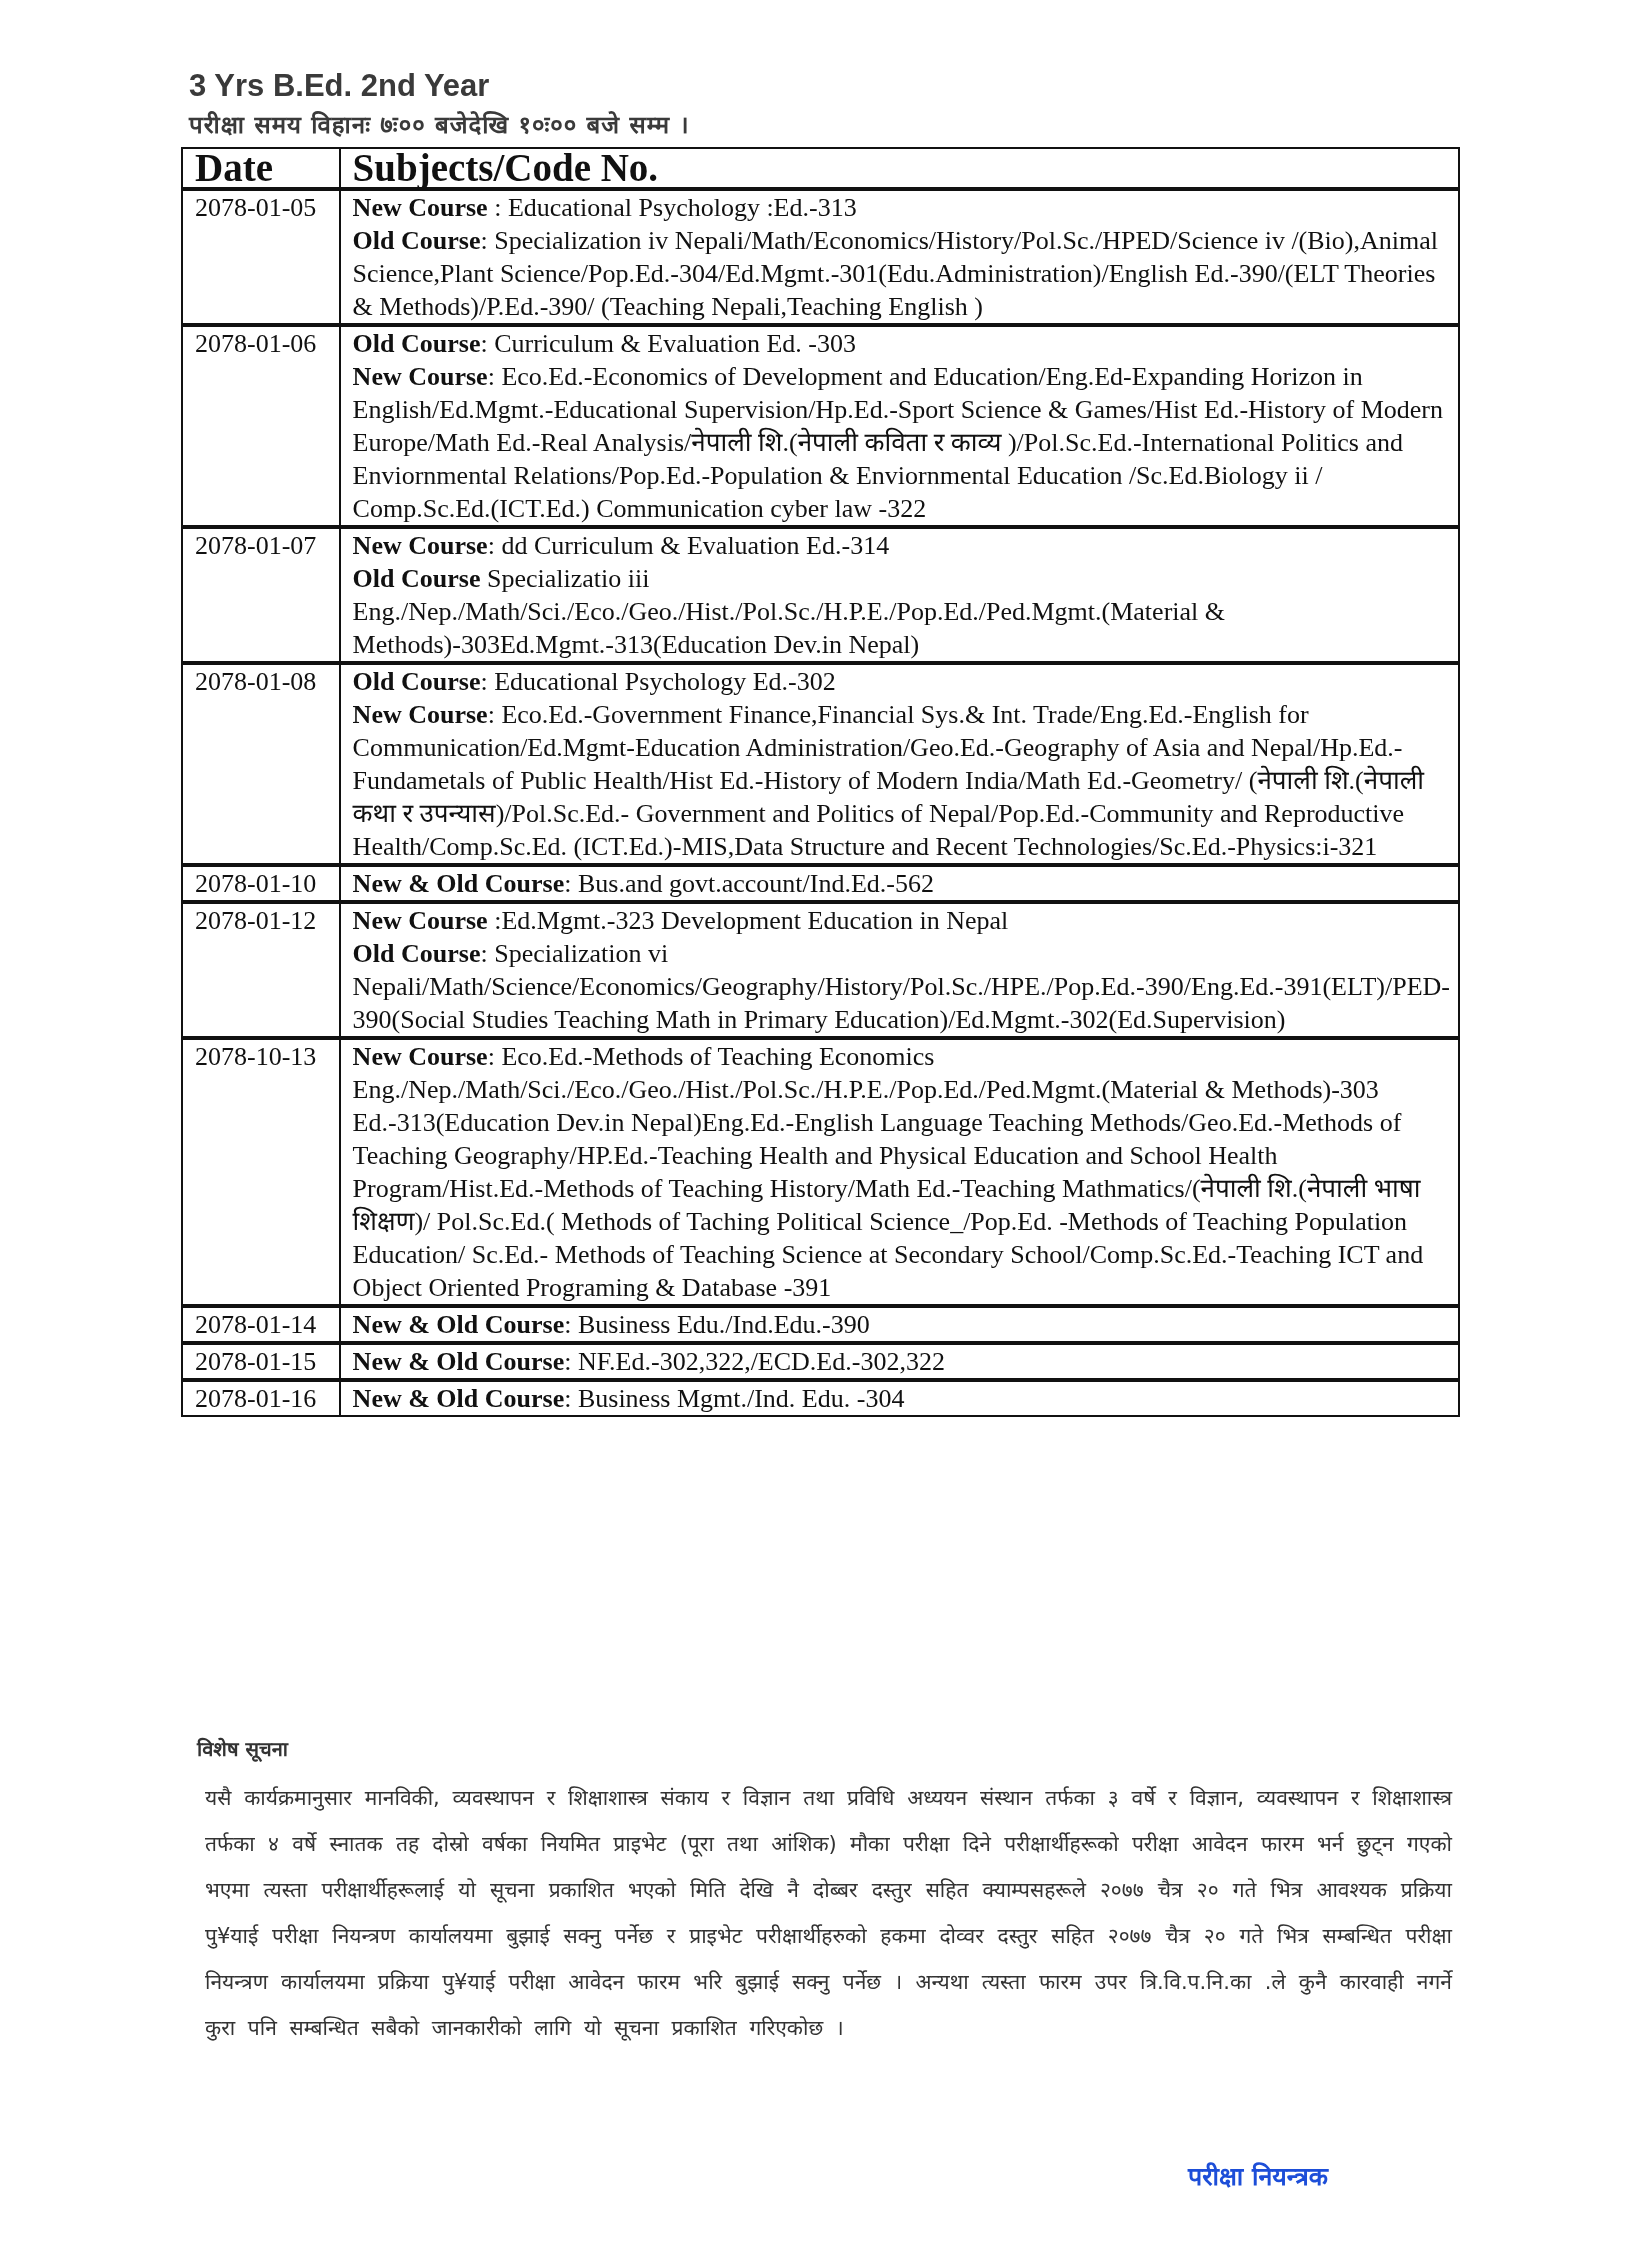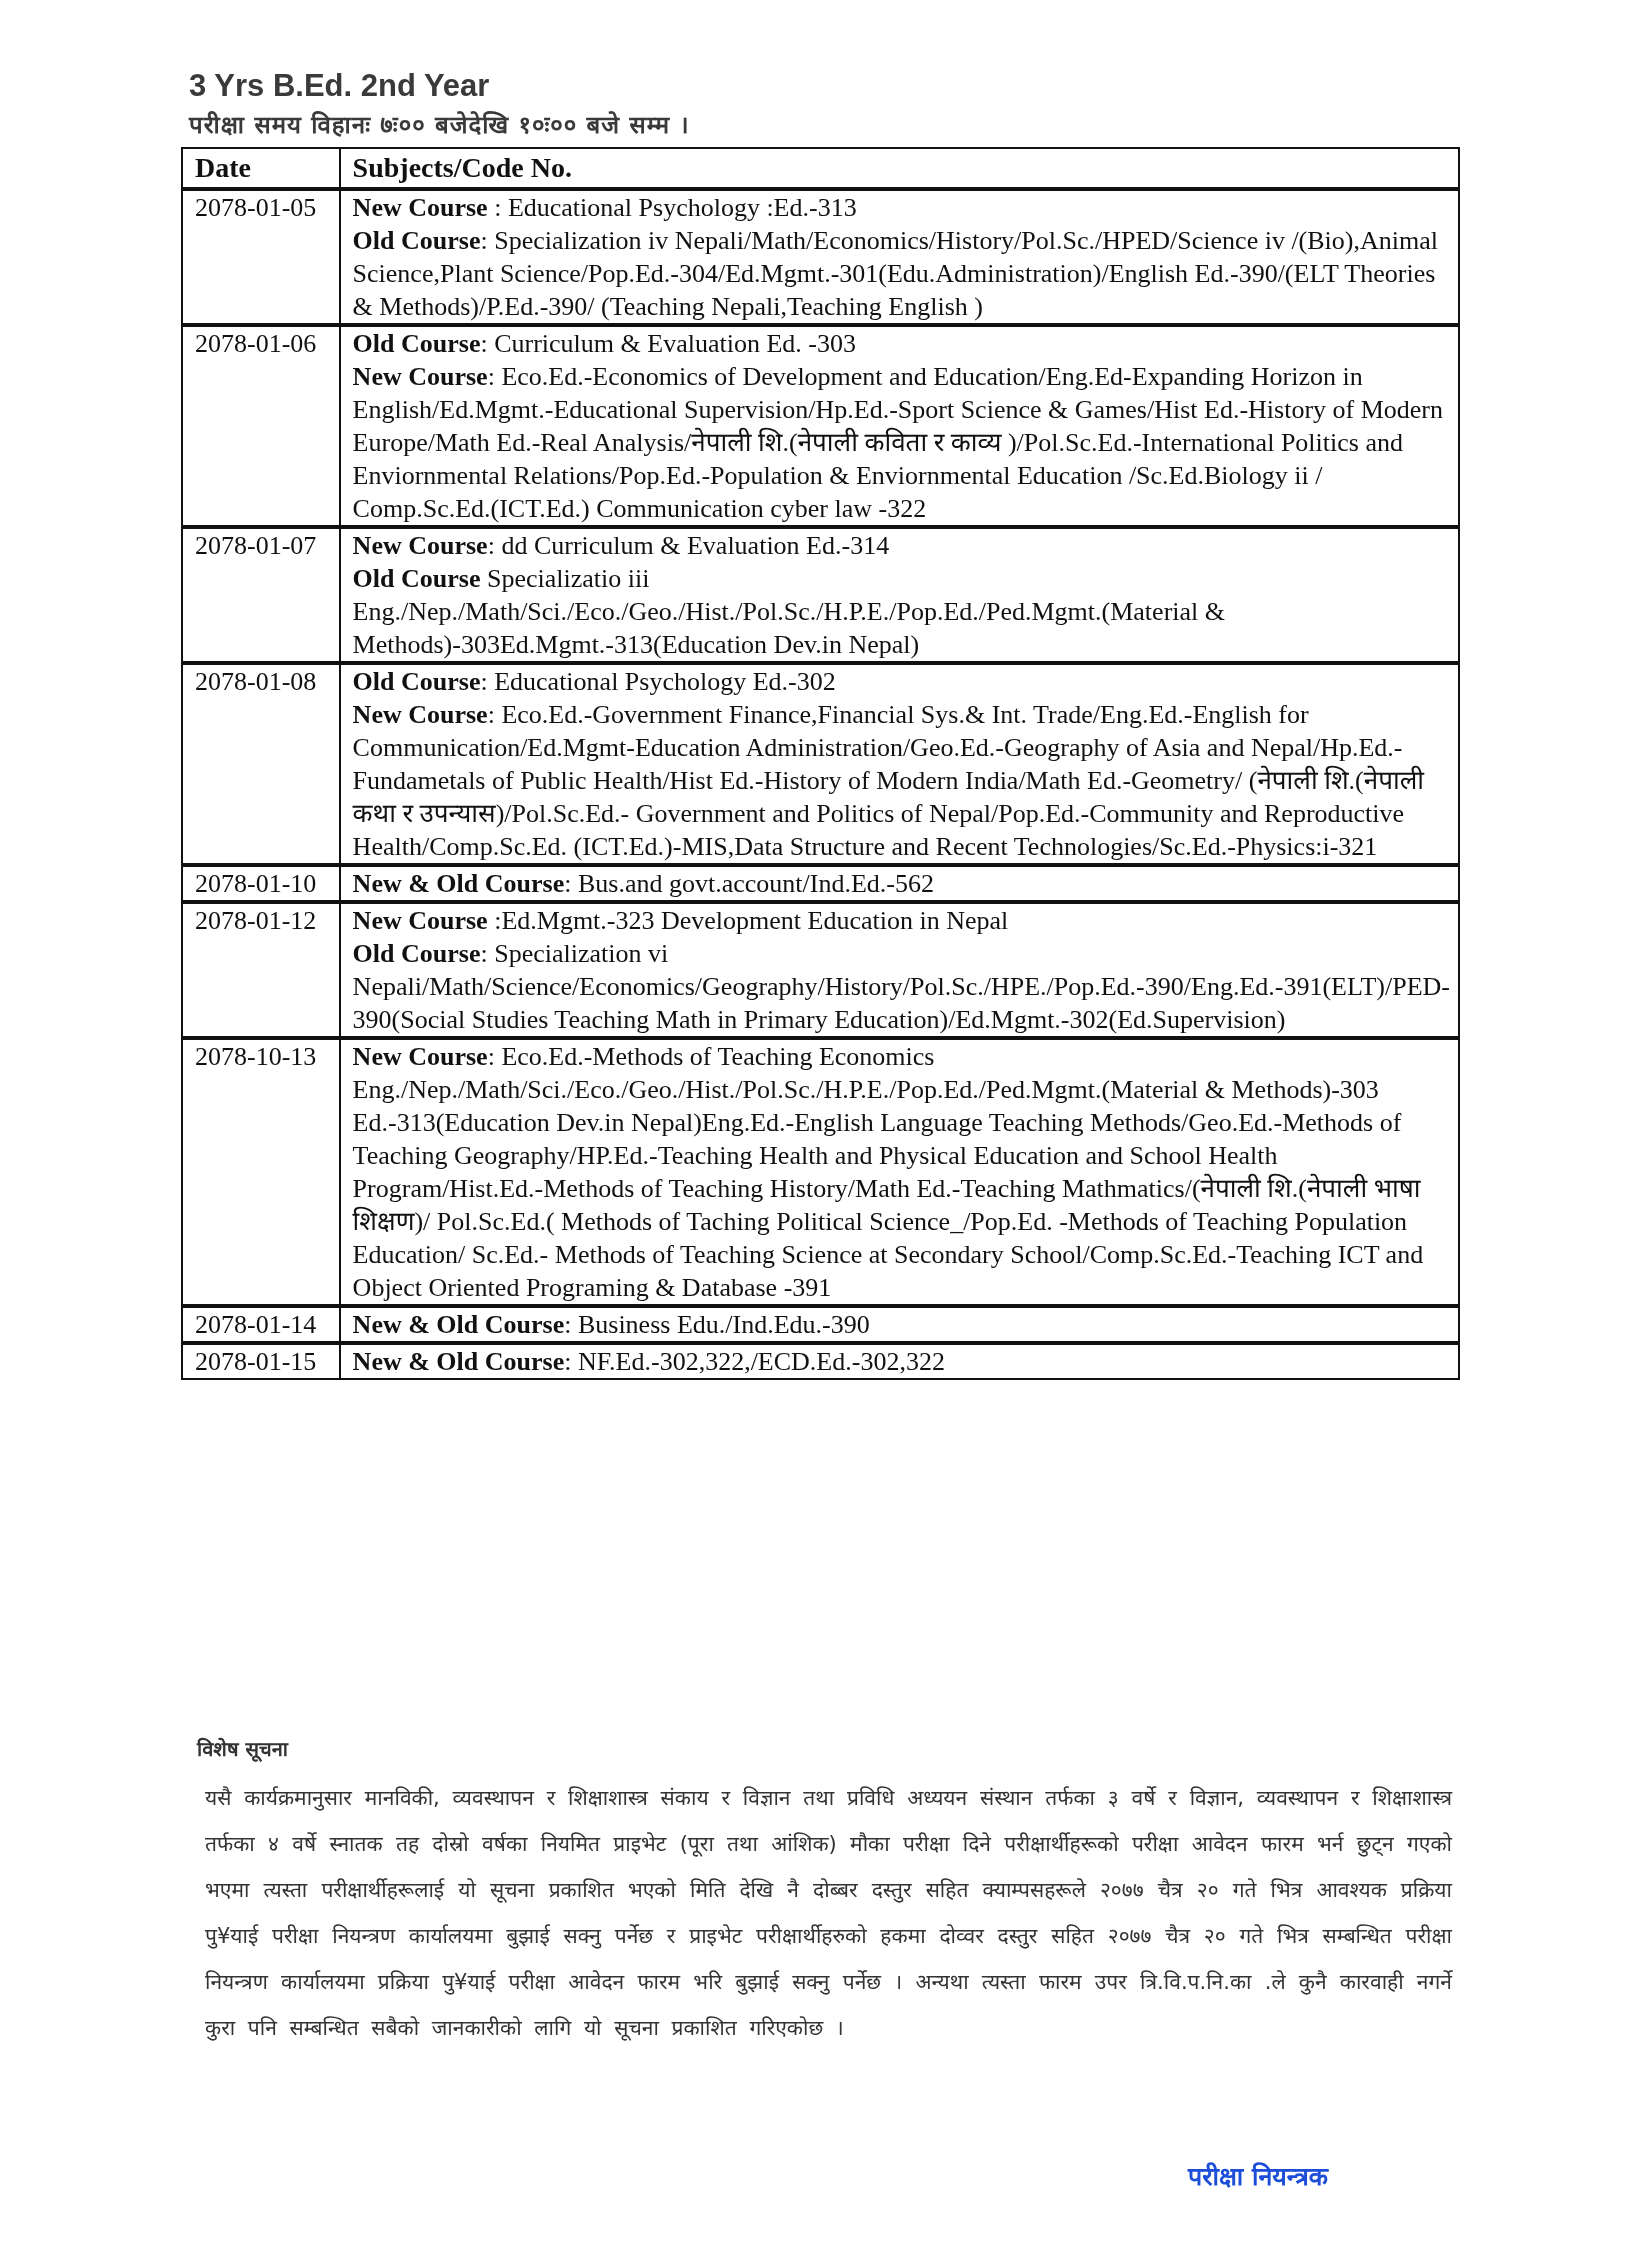--- a/index.html
+++ b/index.html
@@ -51,21 +51,21 @@
     vertical-align: top;
     text-align: left;
     padding: 0 8px 0 12px;
   }
   table.schedule tr.row-gap td {
     border-top-width: 4px;
     margin-top: 24px;
   }
   table.schedule th {
     font-weight: bold;
-    font-size: 28px;
+    font-size: 39px;
     line-height: 38px;
     padding-top: 0;
   }
   .col-date { width: 170px; }
   .course-line { display: block; }
   .course-label { font-weight: bold; }
   .notice {
     position: absolute;
     left: 197px;
     top: 1731px;
@@ -169,20 +169,26 @@
           <td>
             <span class="course-line"><span class="course-label">New &amp; Old Course</span><span>: </span><span>Business Edu./Ind.Edu.-390</span></span>
           </td>
         </tr>
         <tr class="row-gap">
           <td class="col-date">2078-01-15</td>
           <td>
             <span class="course-line"><span class="course-label">New &amp; Old Course</span><span>: </span><span>NF.Ed.-302,322,/ECD.Ed.-302,322</span></span>
           </td>
         </tr>
+        <tr class="row-gap">
+          <td class="col-date">2078-01-16</td>
+          <td>
+            <span class="course-line"><span class="course-label">New &amp; Old Course</span><span>: </span><span>Business Mgmt./Ind. Edu. -304</span></span>
+          </td>
+        </tr>
       </tbody>
   </table>
 </div>
 
 <div class="notice">
   <div class="notice-title">विशेष सूचना</div>
   <p class="notice-body">यसै कार्यक्रमानुसार मानविकी, व्यवस्थापन र शिक्षाशास्त्र संकाय र विज्ञान तथा प्रविधि अध्ययन संस्थान तर्फका ३ वर्षे र विज्ञान, व्यवस्थापन र शिक्षाशास्त्र तर्फका ४ वर्षे स्नातक तह दोस्रो वर्षका नियमित प्राइभेट (पूरा तथा आंशिक) मौका परीक्षा दिने परीक्षार्थीहरूको परीक्षा आवेदन फारम भर्न छुट्न गएको भएमा त्यस्ता परीक्षार्थीहरूलाई यो सूचना प्रकाशित भएको मिति देखि नै दोब्बर दस्तुर सहित क्याम्पसहरूले २०७७ चैत्र २० गते भित्र आवश्यक प्रक्रिया पु¥याई परीक्षा नियन्त्रण कार्यालयमा बुझाई सक्नु पर्नेछ र प्राइभेट परीक्षार्थीहरुको हकमा दोव्वर दस्तुर सहित २०७७ चैत्र २० गते भित्र सम्बन्धित परीक्षा नियन्त्रण कार्यालयमा प्रक्रिया पु¥याई परीक्षा आवेदन फारम भरि बुझाई सक्नु पर्नेछ । अन्यथा त्यस्ता फारम उपर त्रि.वि.प.नि.का .ले कुनै कारवाही नगर्ने कुरा पनि सम्बन्धित सबैको जानकारीको लागि यो सूचना प्रकाशित गरिएकोछ ।</p>
 </div>
 
 <div class="signature">परीक्षा नियन्त्रक</div>

